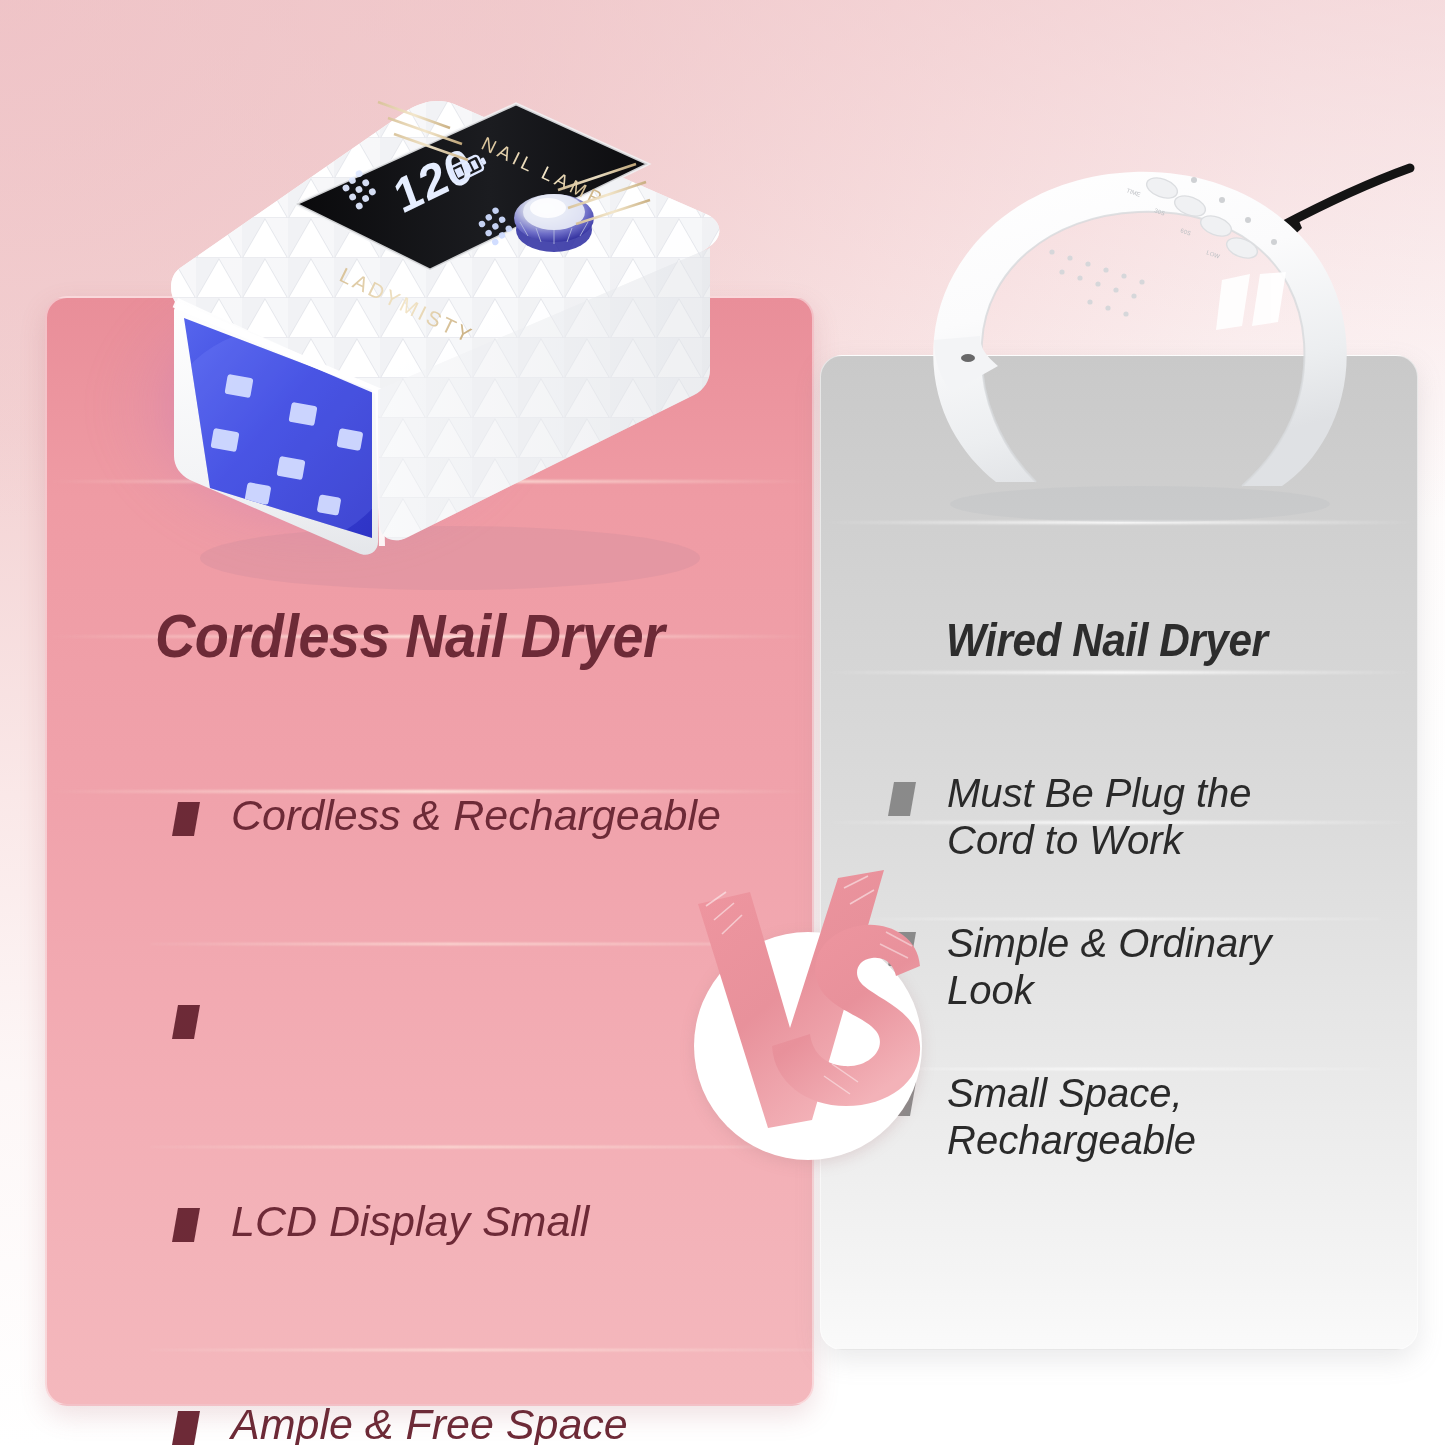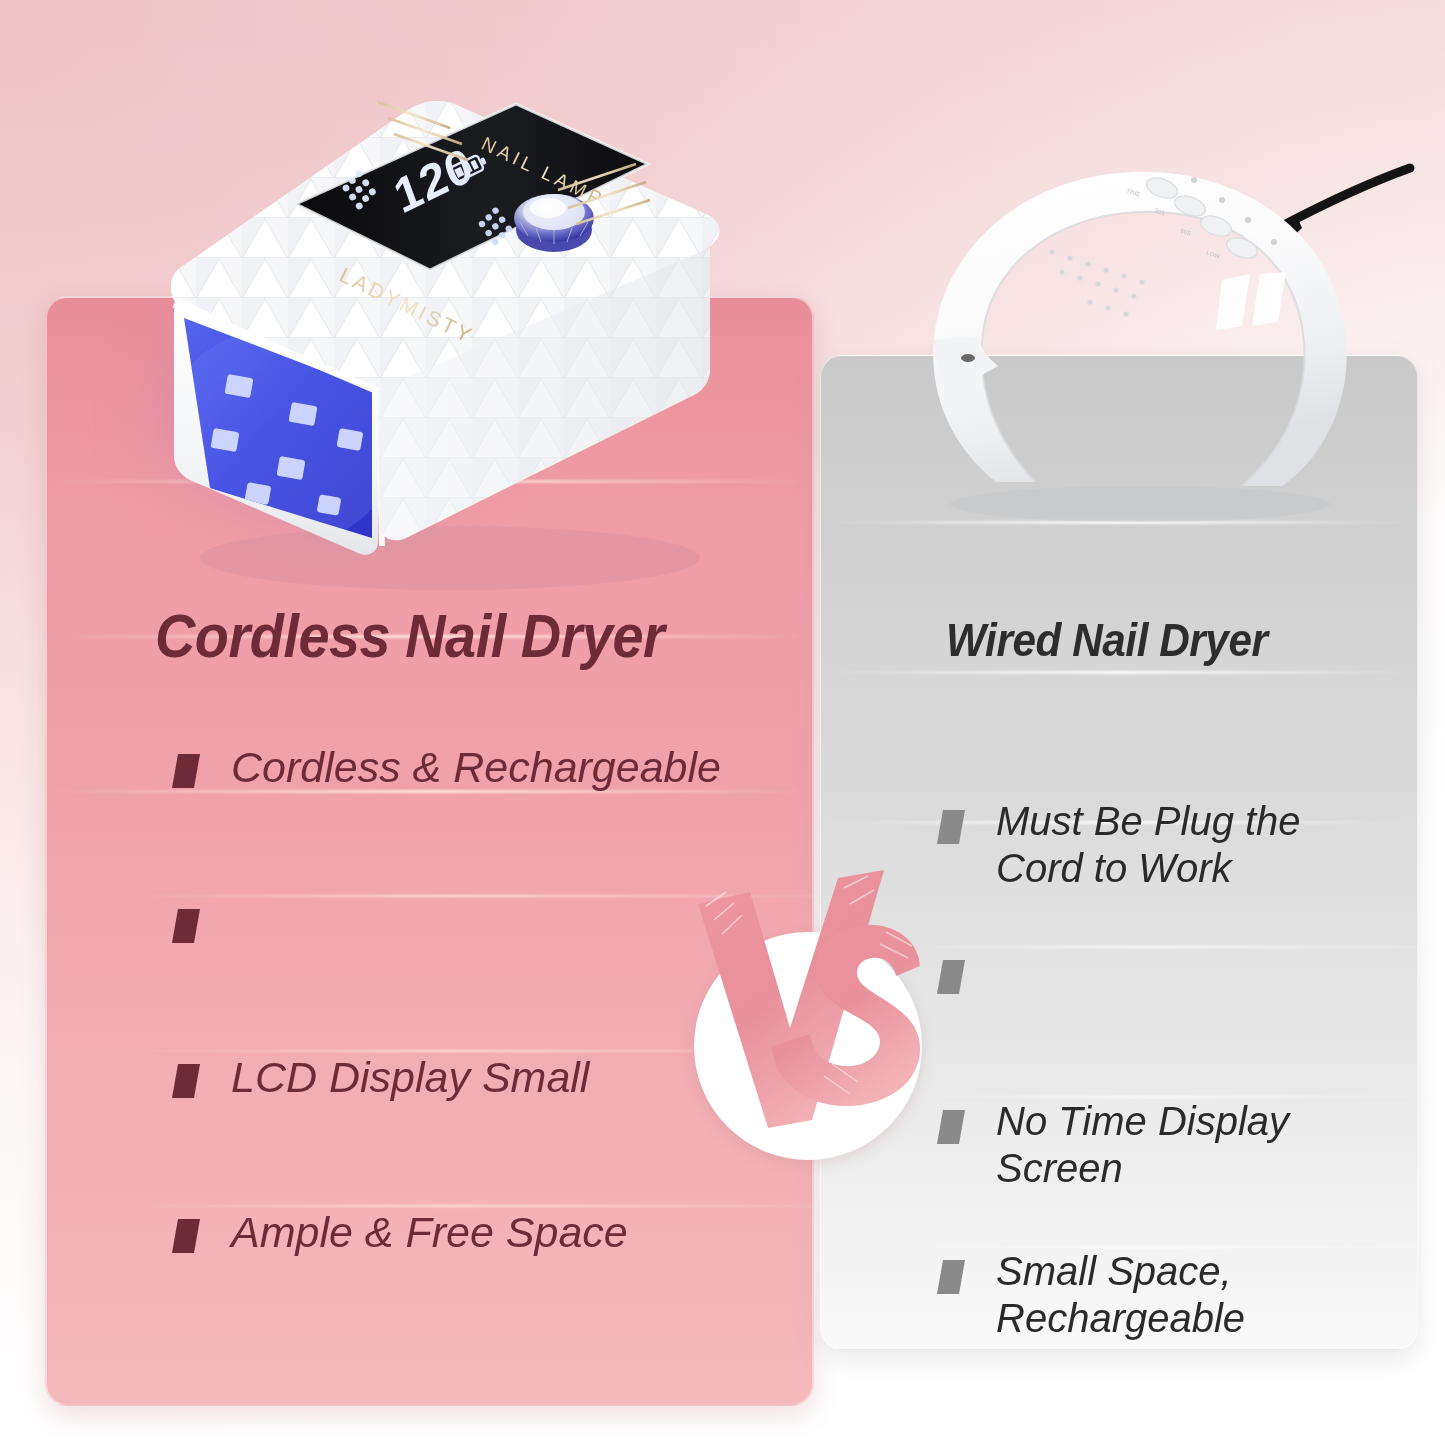--- a/index.html
+++ b/index.html
@@ -48,23 +48,23 @@
   .heading{position:absolute;font-weight:bold;font-style:italic;
     letter-spacing:-.5px;white-space:nowrap;}
   .heading-left{left:155px;top:600px;font-size:62px;color:#6d2a37;
     transform:scaleX(.90);transform-origin:left center;}
   .heading-right{left:946px;top:612px;font-size:47px;color:#2d2d2d;
     transform:scaleX(.90);transform-origin:left center;}
 
   
   .rows{position:absolute;}
   .rows-left{left:175px;top:742px;width:600px;}
-  .rows-right{left:940px;top:770px;width:450px;margin-top:28px;}
+  .rows-right{left:891px;top:770px;width:450px;}
   .row{display:flex;align-items:flex-start;position:relative;}
-  .rows-left .row{min-height:155px;}
+  .rows-left .row{min-height:155px;margin-top:48px;}
   .rows-right .row{min-height:150px;}
   .bullet{flex:0 0 auto;width:22px;height:34px;margin-top:12px;margin-right:34px;
     transform:skewX(-10deg);}
   .rows-left .bullet{background:#6d2a37;}
   .rows-right .bullet{background:#8a8a8a;}
   .row-text{font-style:italic;line-height:1.18;}
   .rows-left .row-text{font-size:43px;color:#6d2a37;}
   .rows-right .row-text{font-size:40px;color:#2a2a2a;}
   .divider{position:absolute;left:-25px;right:-40px;height:2px;}
   .rows-left .divider{background:linear-gradient(90deg,rgba(255,255,255,.05),rgba(255,236,226,.85) 45%,rgba(255,255,255,.10));
@@ -359,25 +359,21 @@
   </div>
 
   <div class="rows rows-right">
     <div class="row">
       <span class="bullet"></span>
       <span class="row-text">Must Be Plug the Cord to Work</span>
       <span class="divider" style="bottom:0;"></span>
     </div>
     <div class="row">
       <span class="bullet"></span>
-      <span class="divider" style="bottom:0;"></span>
-    </div>
-    <div class="row">
-      <span class="bullet"></span>
-      <span class="row-text">No Time Display Screen</span>
+      <span class="row-text">Simple &amp; Ordinary Look</span>
       <span class="divider" style="bottom:0;"></span>
     </div>
     <div class="row">
       <span class="bullet"></span>
       <span class="row-text">Small Space, Rechargeable</span>
     </div>
   </div>
 
   <div class="vs">
     <div class="vs-circle"></div>

